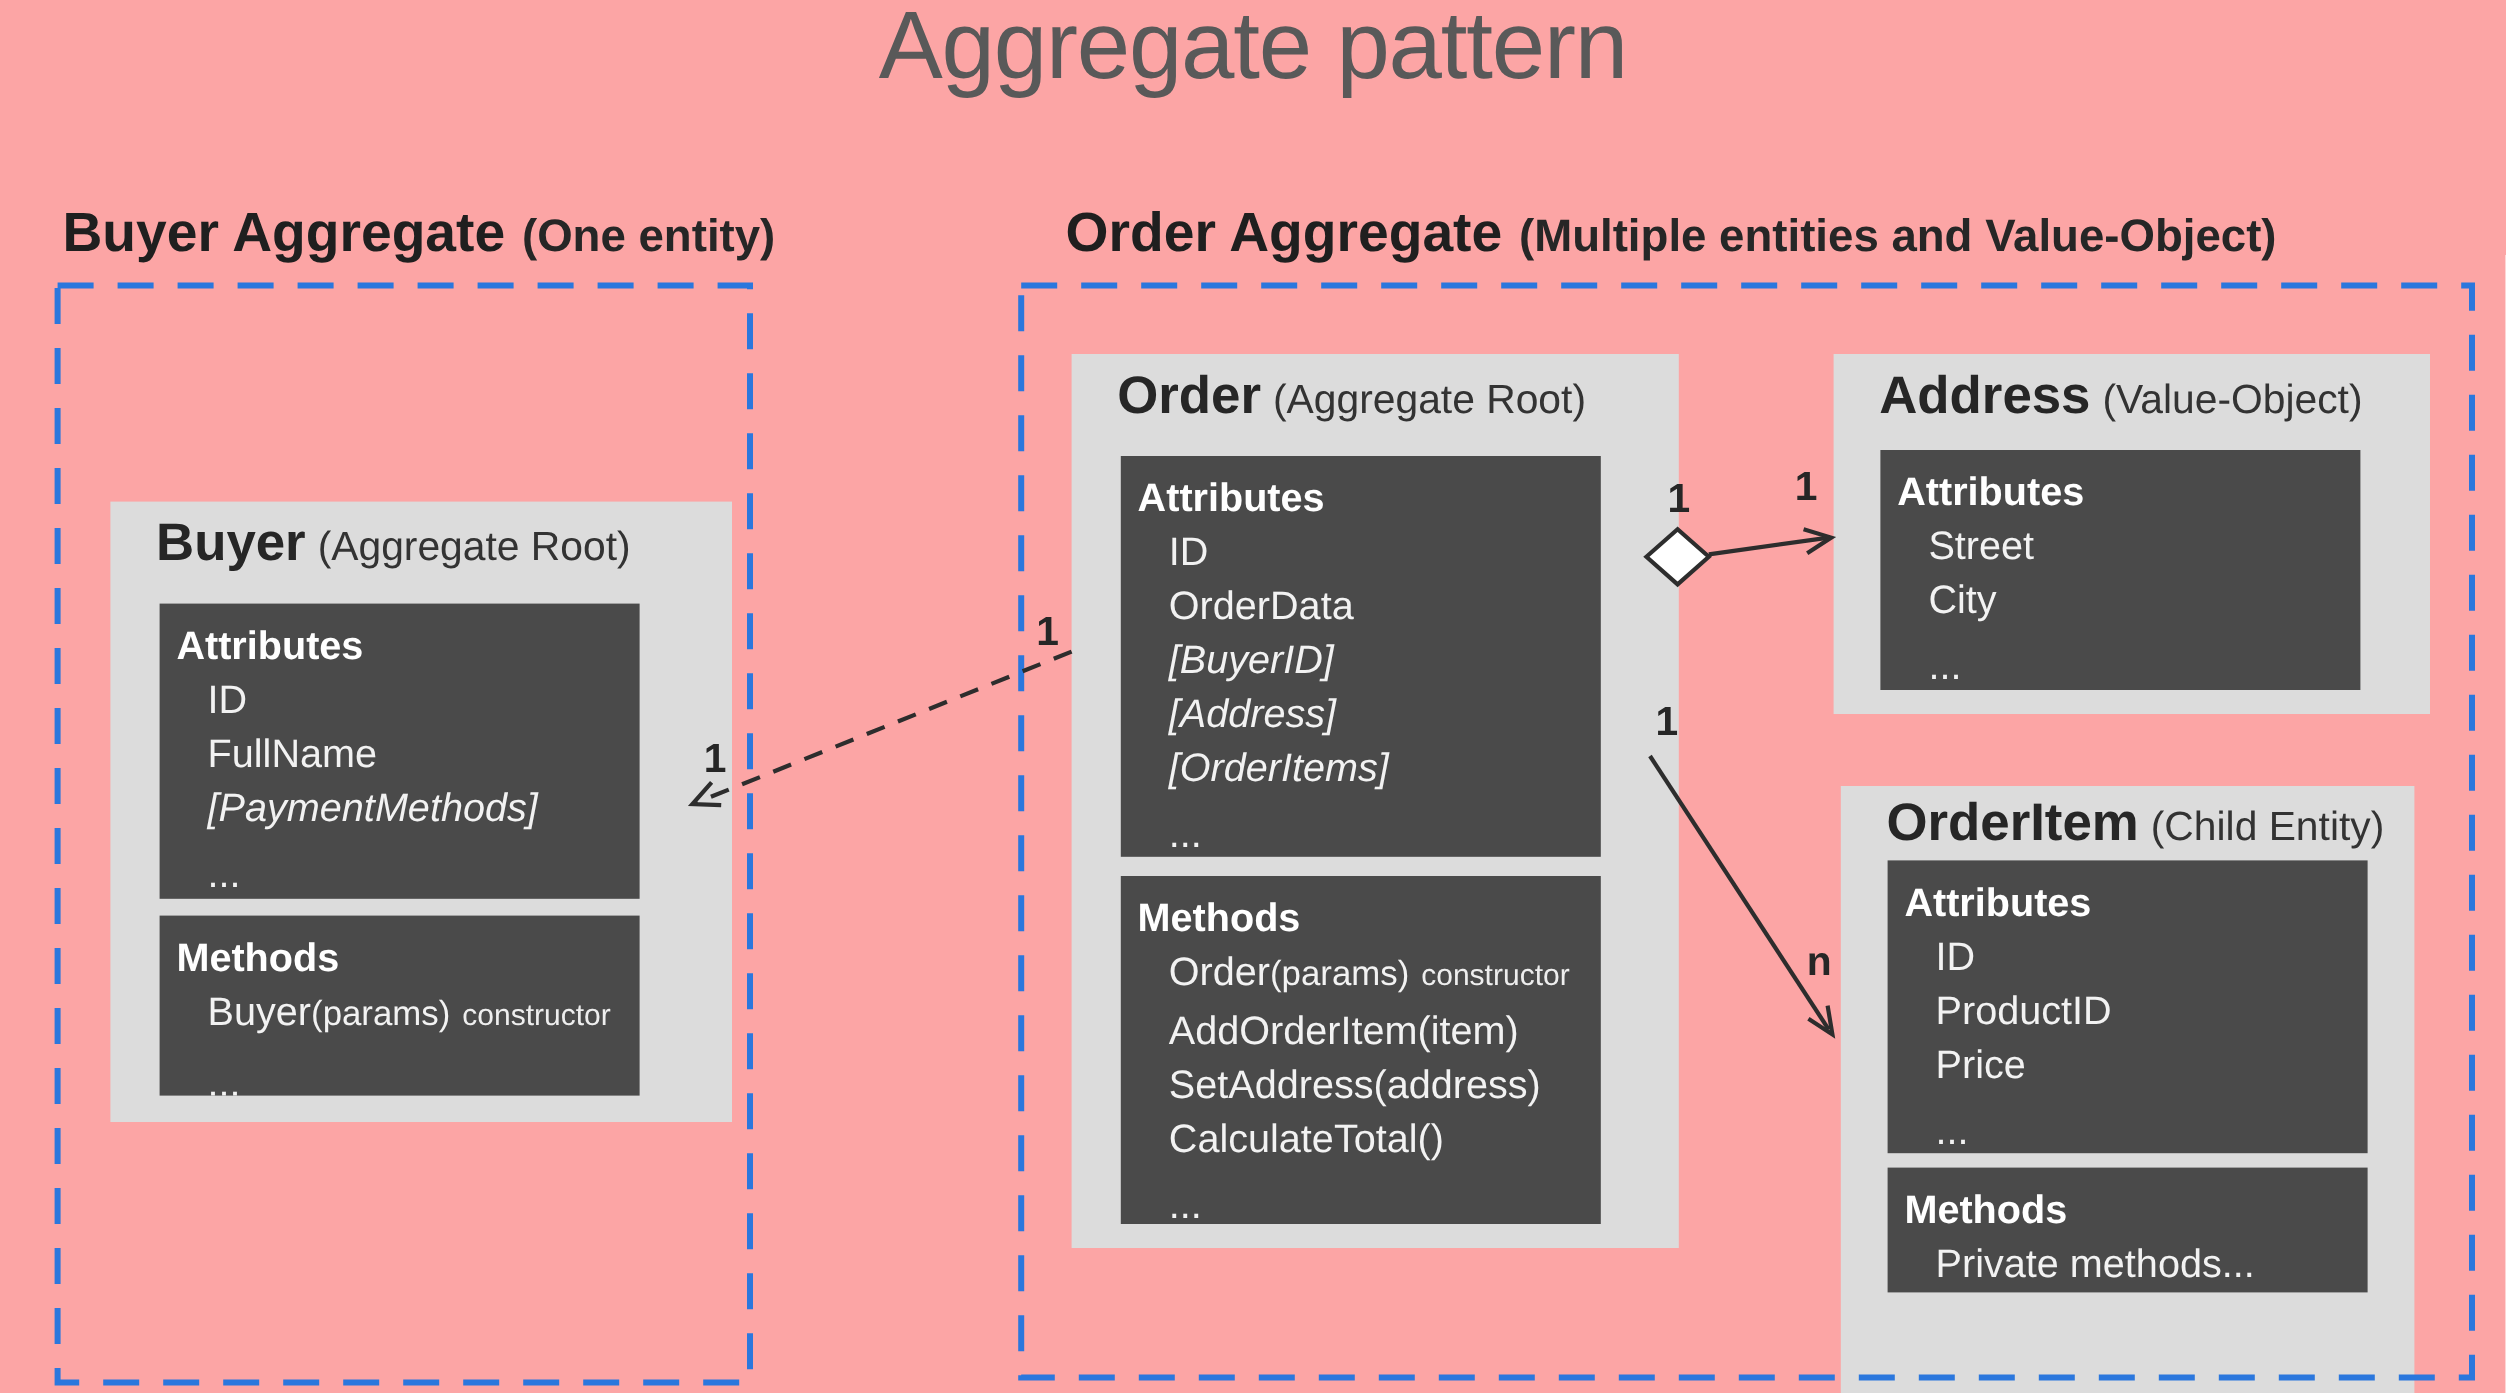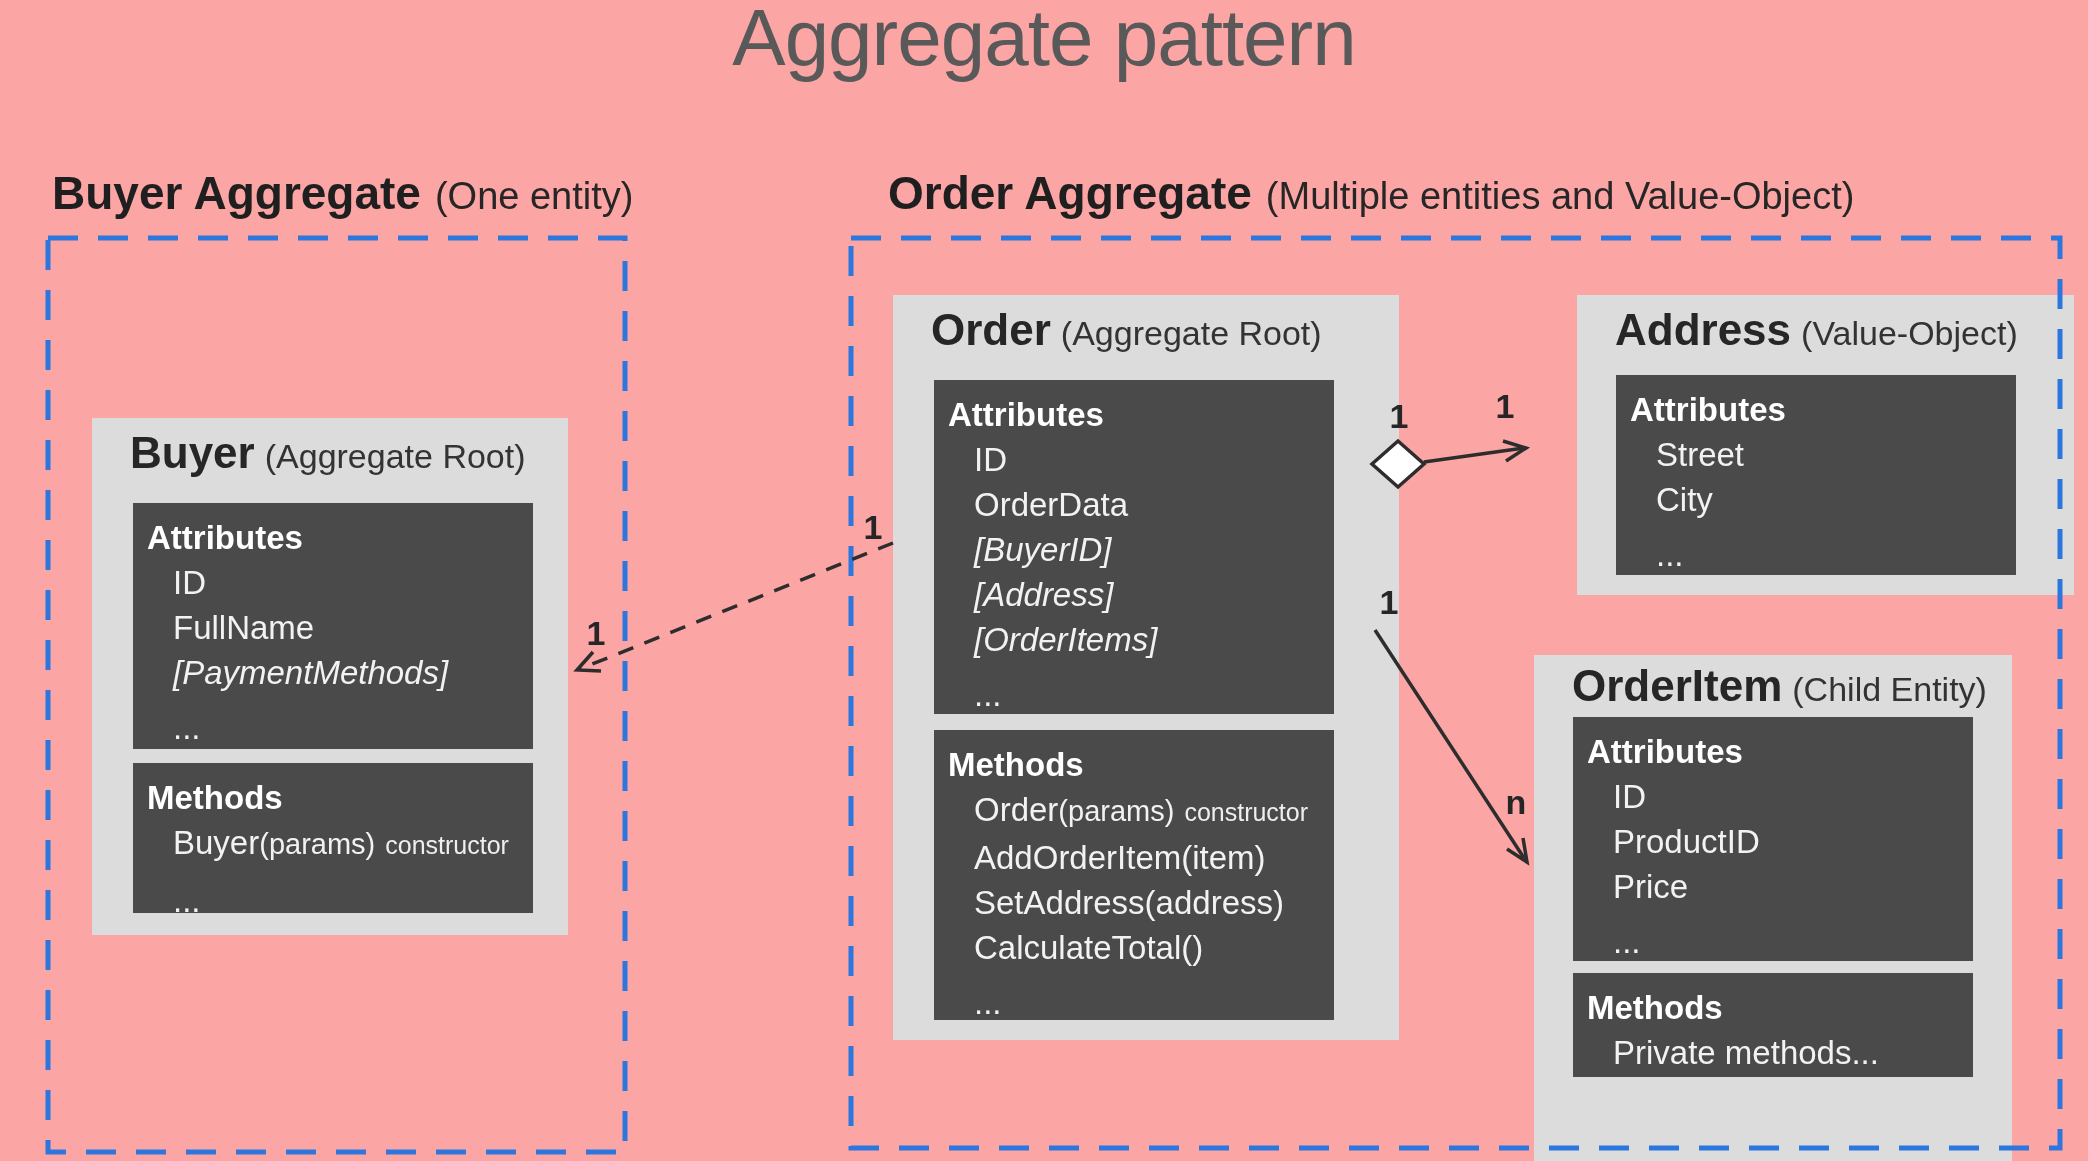--- a/index.html
+++ b/index.html
@@ -8,30 +8,30 @@
     font-family:"Liberation Sans", sans-serif;overflow:hidden;
   }
   
   .main-title{
     position:absolute;left:0;top:-6px;width:100%;text-align:center;
     font-size:80px;font-weight:300;color:#595959;letter-spacing:-1px;line-height:1.1;
   }
   
   .group-label{position:absolute;top:166px;white-space:nowrap;}
   .g-name{font-size:46px;font-weight:700;color:#1f1f1f;}
-  .g-qual{font-size:38px;font-weight:400;color:#262626;margin-left:14px;}
+  .g-qual{font-size:38px;font-weight:700;color:#262626;margin-left:14px;}
   #group-label-buyer{left:52px;}
   #group-label-order{left:888px;}
   
   .overlay{position:absolute;left:0;top:0;pointer-events:none;}
   
   .card{position:absolute;background:#dcdcdc;}
-  #card-buyer{left:92px;top:418px;width:476px;height:517px;}
+  #card-buyer{left:92px;top:418px;width:476px;height:517px;padding-left:42px;}
   #card-order{left:893px;top:295px;width:480px;height:745px;padding-left:26px;}
-  #card-address{left:1577px;top:295px;width:497px;height:300px;}
+  #card-address{left:1528px;top:295px;width:497px;height:300px;}
   #card-orderitem{left:1534px;top:655px;width:478px;height:540px;}
   .card-title{position:absolute;left:38px;top:10px;white-space:nowrap;}
   #card-orderitem .card-title{top:6px;}
   .e-name{font-size:44px;font-weight:700;color:#262626;}
   .e-stereo{font-size:34px;font-weight:400;color:#333333;margin-left:10px;}
   
   .inner{
     position:absolute;background:#4a4a4a;box-sizing:border-box;
     padding:12px 8px 0 14px;overflow:hidden;
   }

